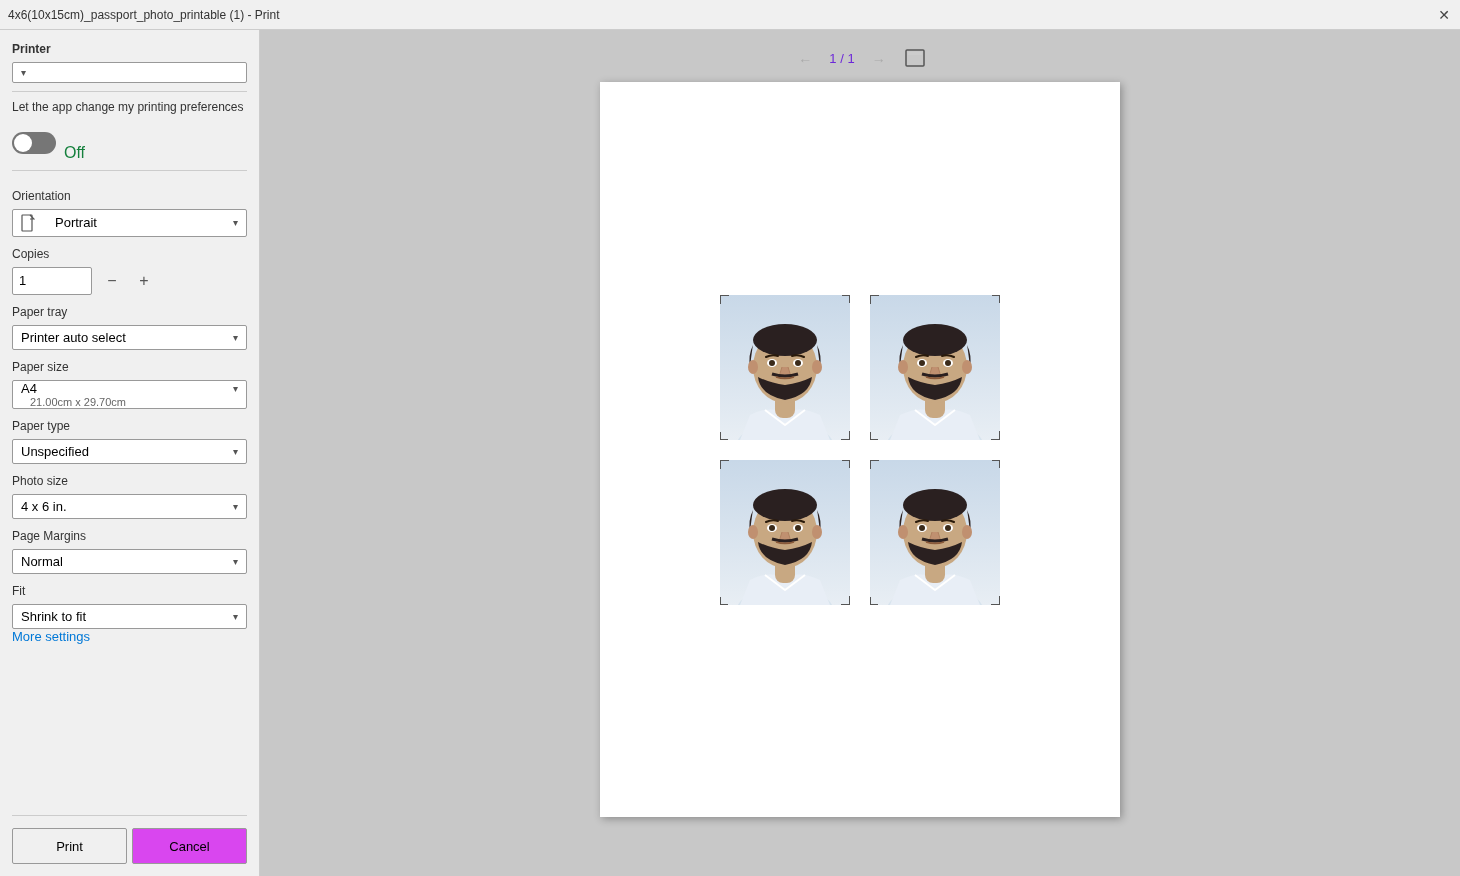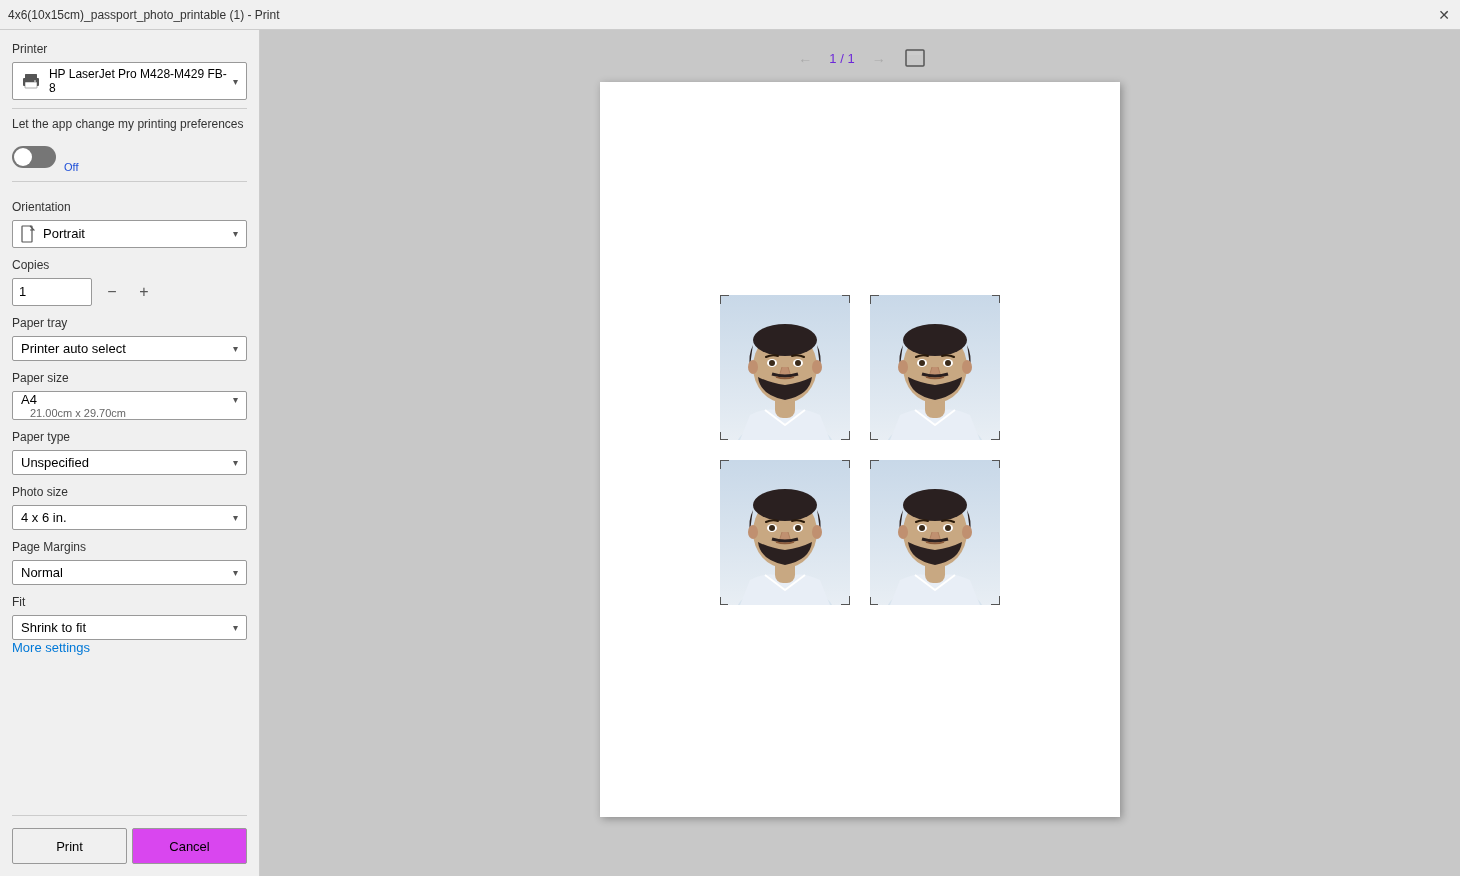--- a/index.html
+++ b/index.html
@@ -61,21 +61,21 @@
       flex-shrink: 0;
     }
 
     .section-label {
       font-size: 12px;
       color: #333;
       margin-bottom: 6px;
       margin-top: 10px;
       font-weight: 400;
     }
-    .section-label:first-child { margin-top: 0; }
+    .section-label:first-child { margin-top: 0; font-weight: bold; }
 
     
     .dropdown-row {
       display: flex;
       align-items: center;
       background: white;
       border: 1px solid #999;
       border-radius: 2px;
       padding: 4px 8px;
       cursor: pointer;
@@ -121,21 +121,21 @@
     .toggle-knob {
       width: 18px;
       height: 18px;
       background: white;
       border-radius: 50%;
       position: absolute;
       top: 2px;
       left: 2px;
       transition: left 0.2s;
     }
-    .toggle-off-label { font-size: 11px; color: #1d4ed8; margin-top: 20px; }
+    .toggle-off-label { font-size: 16px; color: #15803d; margin-top: 20px; }
 
     
     .copies-row {
       display: flex;
       align-items: center;
       gap: 8px;
     }
     .copies-input {
       width: 80px;
       height: 28px;
@@ -357,49 +357,38 @@
   <span class="title-text">4x6(10x15cm)_passport_photo_printable (1) - Print</span>
   <div class="close-btn">✕</div>
 </div>
 
 <div class="main-layout">
 
   <div class="left-panel">
 
     <div class="section-label">Printer</div>
     <div class="dropdown-row">
-      <div class="printer-info">
-        <div class="printer-icon">
-          <svg viewBox="0 0 18 16" fill="none" xmlns="http://www.w3.org/2000/svg">
-            <rect x="1" y="5" width="16" height="8" rx="1" fill="#555"></rect>
-            <rect x="3" y="1" width="12" height="5" rx="0.5" fill="#555"></rect>
-            <rect x="3" y="9" width="12" height="6" rx="0.5" fill="white" stroke="#555" stroke-width="0.5"></rect>
-            <rect x="12" y="7" width="2" height="2" rx="0.5" fill="#aaa"></rect>
-          </svg>
-        </div>
-        <span style="font-size:12px;">HP LaserJet Pro M428-M429 FB-8</span>
-      </div>
       <span class="chevron-down">▾</span>
     </div>
 
     <div class="divider"></div>
 
     <div class="change-label">Let the app change my printing preferences</div>
     <div class="toggle-row">
       <div class="toggle-switch off">
         <div class="toggle-knob"></div>
       </div>
       <span class="toggle-off-label">Off</span>
     </div>
 
     <div class="divider"></div>
 
     <div class="section-label">Orientation</div>
     <div class="dropdown-row">
-      <div style="display:flex;align-items:center;gap:8px;">
+      <div style="display:flex;align-items:center;gap:20px;">
         <svg width="14" height="18" viewBox="0 0 14 18">
           <rect x="1" y="1" width="10" height="16" rx="0.5" fill="none" stroke="#555" stroke-width="1.2"></rect>
           <polyline points="9,1 13,5 9,5" fill="none" stroke="#555" stroke-width="1.2"></polyline>
         </svg>
         <span>Portrait</span>
       </div>
       <span class="chevron-down">▾</span>
     </div>
 
     <div class="section-label">Copies</div>

